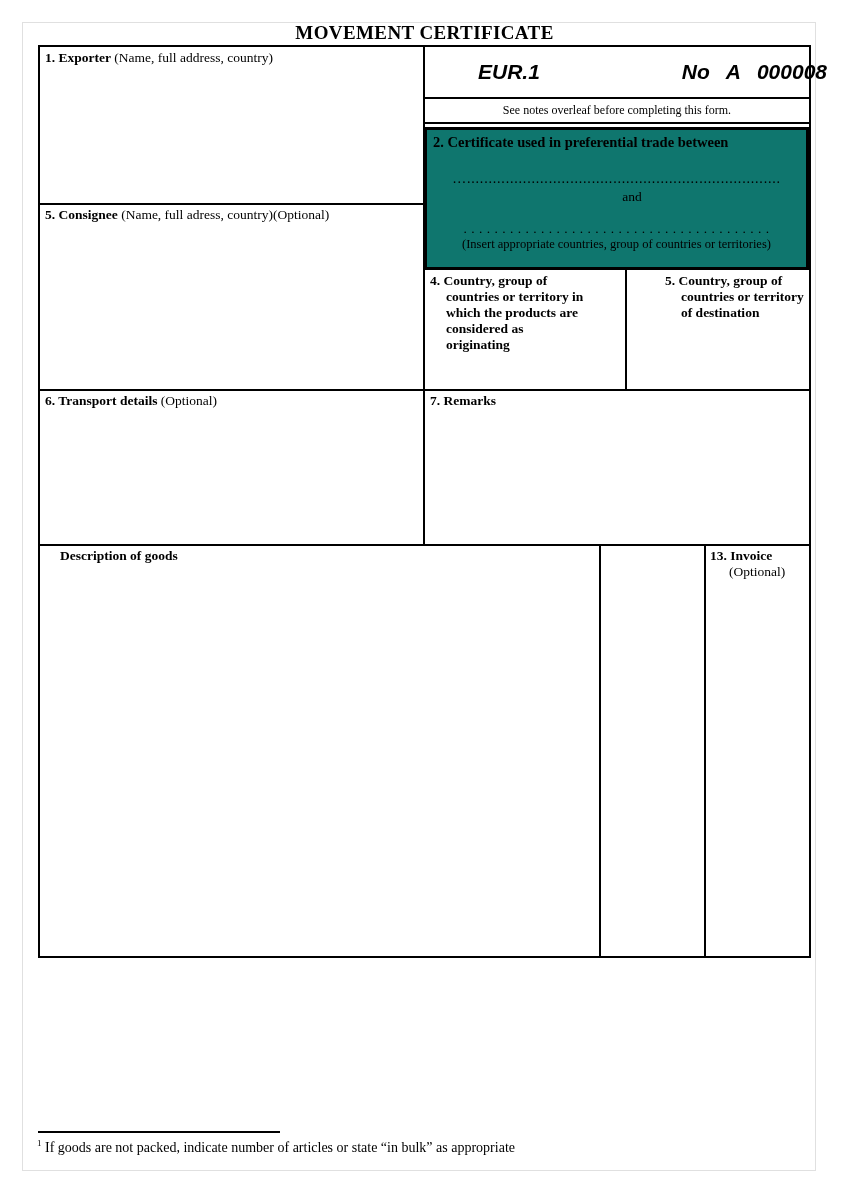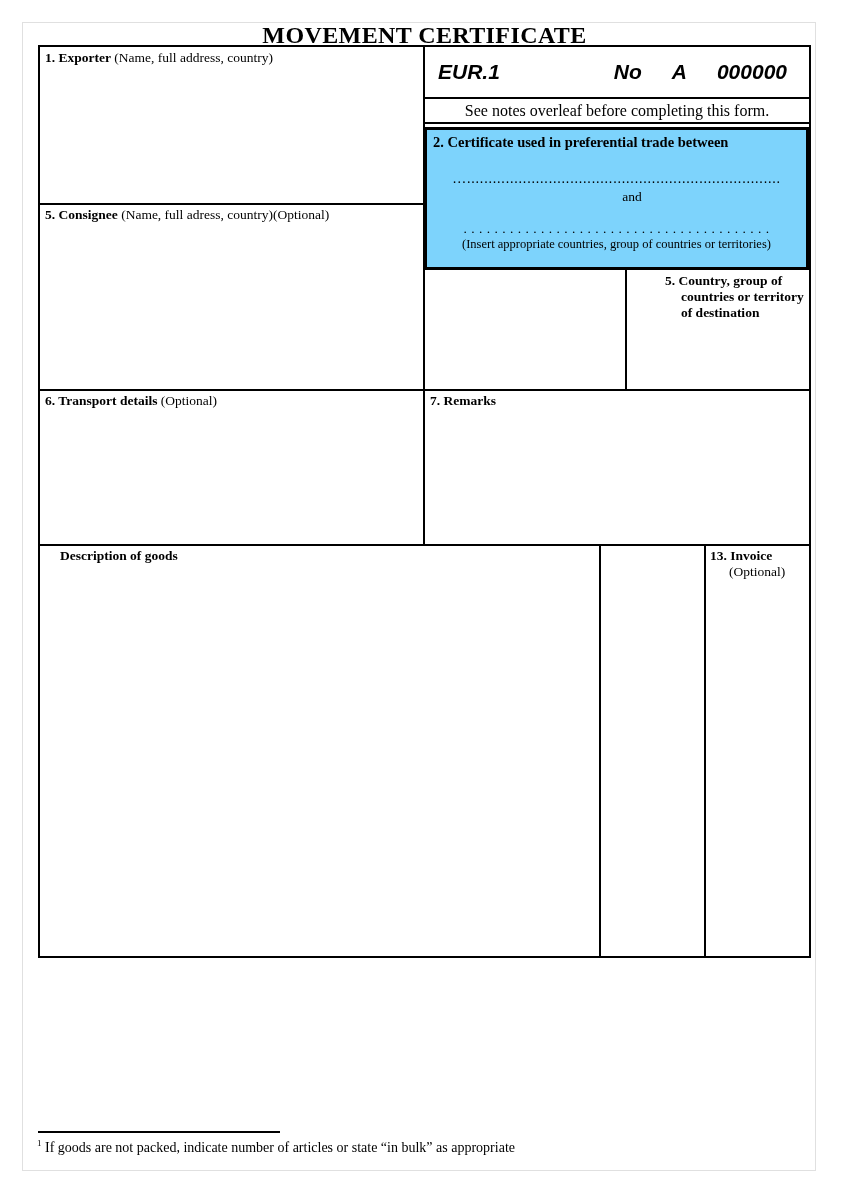--- a/index.html
+++ b/index.html
@@ -1,44 +1,44 @@
 <!DOCTYPE html>
 <html><head>
 <meta charset="utf-8">
 <style>
   html,body{margin:0;padding:0;background:#ffffff;}
   .canvas{position:relative;width:850px;height:1193px;background:#ffffff;
           font-family:"Liberation Serif",serif;color:#000;overflow:hidden;}
   .sheet{position:absolute;left:22px;top:22px;width:792px;height:1147px;
          border:1px solid #e0e0e0;background:#fff;}
   .title{position:absolute;left:38px;top:22px;width:773px;text-align:center;
-         font-size:24px;font-weight:bold;letter-spacing:.4px;}
+         font-size:19px;font-weight:bold;letter-spacing:.4px;}
   .form{position:absolute;left:38px;top:45px;width:773px;height:913px;
         border:2px solid #000;box-sizing:border-box;}
   .hl,.vl{position:absolute;background:#000;}
   .cell{position:absolute;font-size:13.5px;line-height:16px;}
   .b{font-weight:bold;}
   .pre{white-space:pre-line;}
   .hang16{padding-left:16px;text-indent:-16px;}
   .hang15{padding-left:15px;text-indent:-15px;}
   .ind15{padding-left:15px;}
   .ind19{padding-left:19px;}
   sup{font-size:9px;line-height:0;}
   
   .eur-row{position:absolute;left:385px;top:0;width:384px;height:50px;
            display:flex;align-items:center;
            font-family:"Liberation Sans",sans-serif;font-weight:bold;
-           font-style:italic;font-size:21px;}
+           font-style:italic;font-size:21px;padding-left:40px;}
   .eur-code{margin-left:13px;}
-  .eur-group{margin-left:auto;margin-right:22px;display:flex;gap:30px;}
+  .eur-group{margin-left:auto;margin-right:22px;display:flex;gap:16px;}
   .notes-row{position:absolute;left:385px;top:52px;width:384px;height:23px;
-             text-align:center;font-size:16px;line-height:23px;}
+             text-align:center;font-size:12px;line-height:23px;}
   
   .box2{position:absolute;left:384px;top:80px;width:385px;height:143px;
-        border:3px solid #000;box-sizing:border-box;background:#7dd3fc;z-index:2;}
+        border:3px solid #000;box-sizing:border-box;background:#0f766e;z-index:2;}
   .box2-heading{font-weight:bold;font-size:14.5px;margin:4px 0 0 6px;}
   .dots1{margin-top:22px;text-align:center;line-height:12px;font-size:14px;
          letter-spacing:.8px;white-space:nowrap;overflow:hidden;}
   .andl{margin-top:4px;text-align:center;font-size:13.5px;line-height:16px;padding-left:31px;}
   .dots2{margin-top:18px;text-align:center;line-height:12px;font-size:13.5px;
          letter-spacing:.5px;white-space:nowrap;overflow:hidden;}
   .hint2{margin-top:2px;text-align:center;font-size:12.5px;}
   
   .box1{left:5px;top:3px;}
   .box3{left:5px;top:160px;}
@@ -76,38 +76,43 @@
 
     <div class="cell box1">
       <span class="b">1. Exporter</span><span> (Name, full address, country)</span>
     </div>
 
     <div class="eur-row">
       <span class="eur-code">EUR.1</span>
       <span class="eur-group">
         <span>No</span>
         <span>A</span>
-        <span>000000</span>
+        <span>000008</span>
       </span>
     </div>
 
     <div class="notes-row">See notes overleaf before completing this form.</div>
 
     <div class="box2">
       <div class="box2-heading">2. Certificate used in preferential trade between</div>
       <div class="dots1">….........................................................................</div>
       <div class="andl">and</div>
       <div class="dots2">. . . . . . . . . . . . . . . . . . . . . . . . . . . . . . . . . . . . . . . .</div>
       <div class="hint2">(Insert appropriate countries, group of countries or territories)</div>
     </div>
 
     <div class="cell box3">
       <span class="b">5. Consignee</span><span> (Name, full adress, country)(Optional)</span>
     </div>
 
+    <div class="cell box4 b pre hang16">4. Country, group of
+countries or territory in
+which the products are
+considered as
+originating</div>
     <div class="cell box5 b pre hang16">5. Country, group of
 countries or territory
 of destination</div>
 
     <div class="cell box6">
       <span class="b">6. Transport details</span><span> (Optional)</span>
     </div>
     <div class="cell box7 b">7. Remarks</div>
 
     <div class="cell box8 b">

